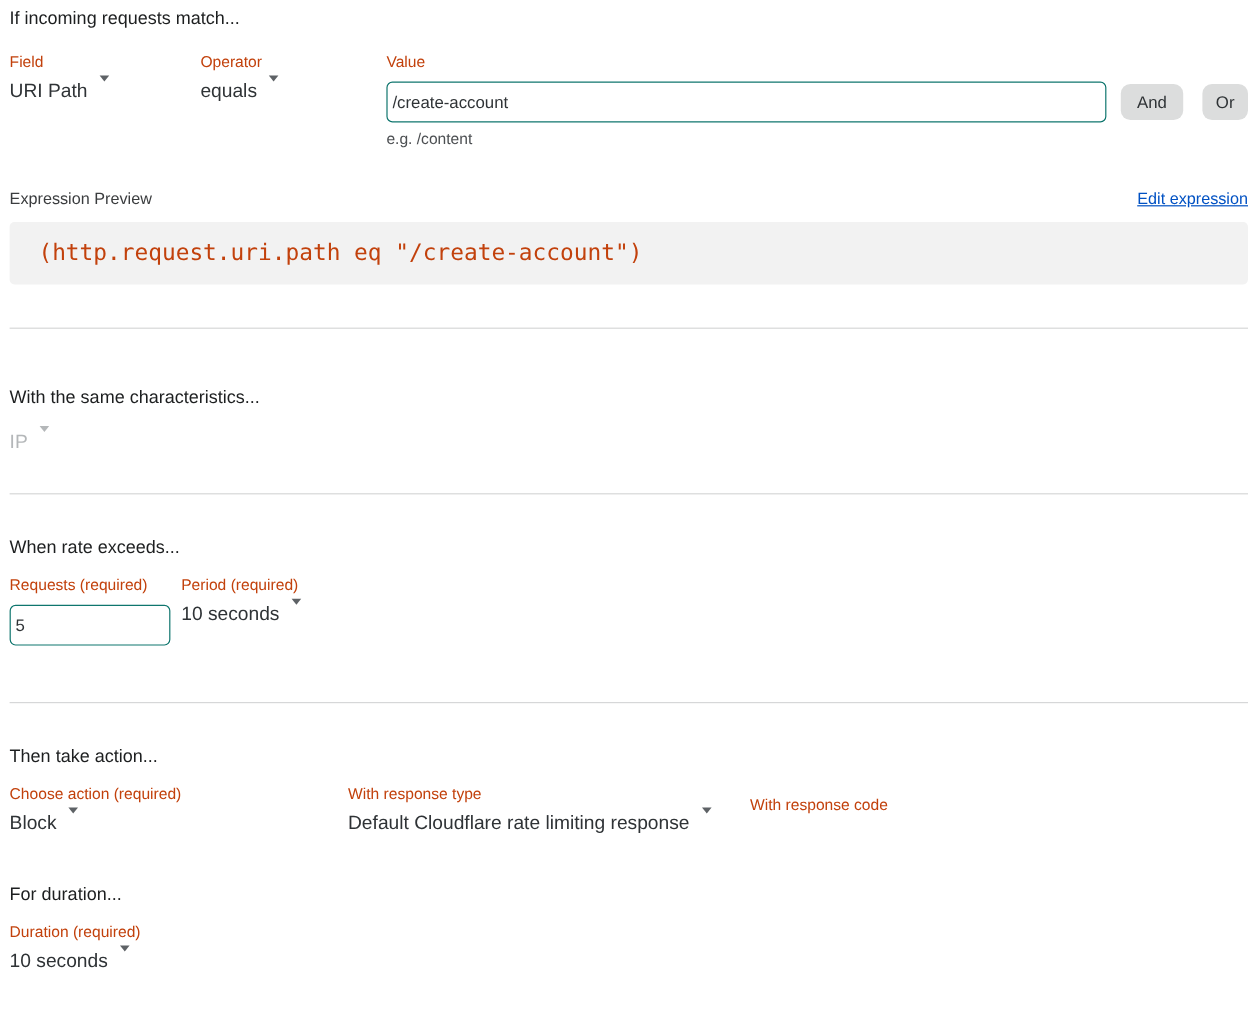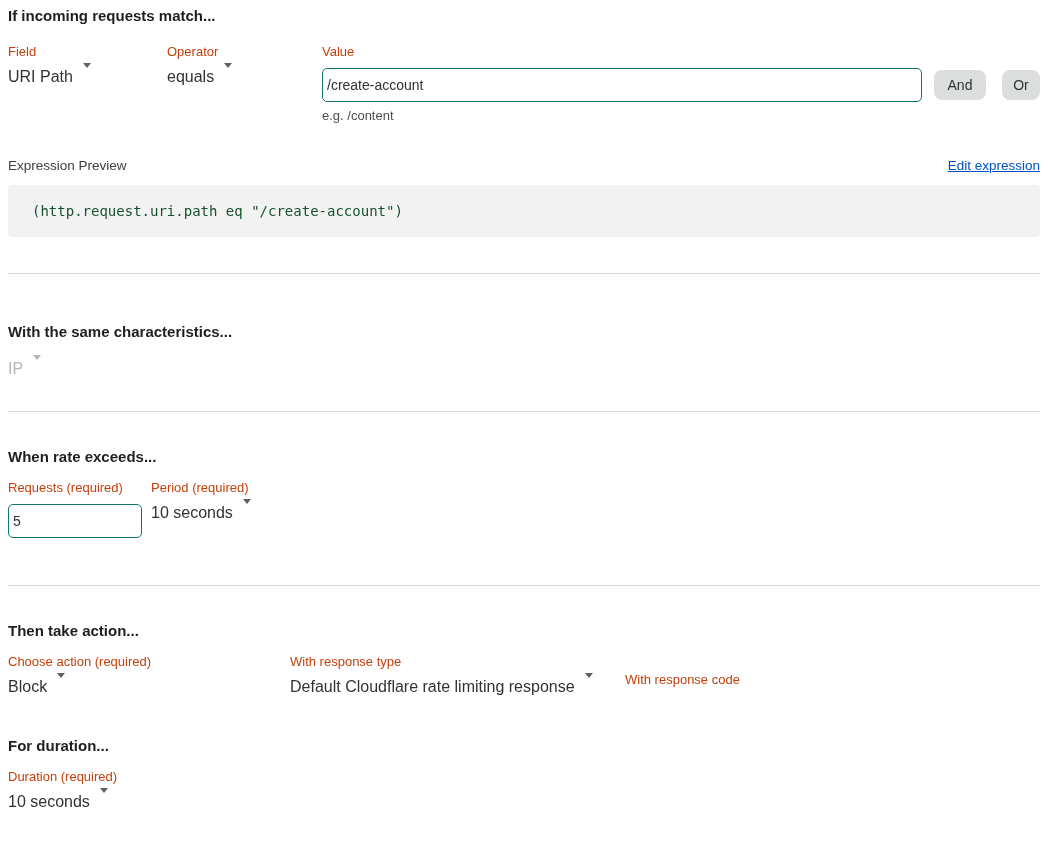--- a/index.html
+++ b/index.html
@@ -6,21 +6,21 @@
   html, body { width: 1048px; height: 842px; background: #fff; overflow: hidden; }
   body {
     font-family: "Liberation Sans", "DejaVu Sans", sans-serif;
     color: #2f3336;
     padding: 8px 8px 0 8px;
   }
   .content { width: 1032px; }
 
   .heading {
     font-size: 15px;
-    font-weight: bold;
+    font-weight: normal;
     color: #1d1f20;
     line-height: 16px;
   }
 
   .label {
     font-size: 13px;
     color: #c2410c;
     line-height: 14px;
     margin-bottom: 9px;
     display: block;
@@ -98,40 +98,40 @@
   }
   .expr-box {
     margin-top: 12px;
     height: 52px;
     background: #f2f2f2;
     border-radius: 4px;
     display: flex;
     align-items: center;
     padding: 0 24px;
     font-family: "DejaVu Sans Mono", "Liberation Mono", monospace;
-    font-size: 14px;
-    color: #14532d;
+    font-size: 19px;
+    color: #c2410c;
     white-space: nowrap;
   }
 
   .divider { border: none; border-top: 1px solid #d6d7d8; height: 0; }
   .divider-1 { margin-top: 36px; }
   .divider-2 { margin-top: 33px; }
   .divider-3 { margin-top: 47px; }
 
   .section-characteristics .heading { margin-top: 50px; }
   .section-characteristics .select { width: 148px; margin-top: 20px; }
 
   .section-rate .heading { margin-top: 37px; }
   .rate-row { display: flex; align-items: flex-start; margin-top: 16px; }
   .group-requests { width: 134px; }
   .group-period { width: 149px; margin-left: 9px; }
 
   .section-action .heading { margin-top: 37px; }
-  .action-row { display: flex; align-items: flex-end; margin-top: 16px; }
+  .action-row { display: flex; align-items: center; margin-top: 16px; }
   .group-choose-action { width: 266px; }
   .group-response-type { width: 321px; margin-left: 16px; }
   .group-response-code { width: 163px; margin-left: 14px; }
 
   .section-duration .heading { margin-top: 42px; }
   .group-duration { width: 148px; margin-top: 16px; }
 </style>
 </head>
 <body>
 

